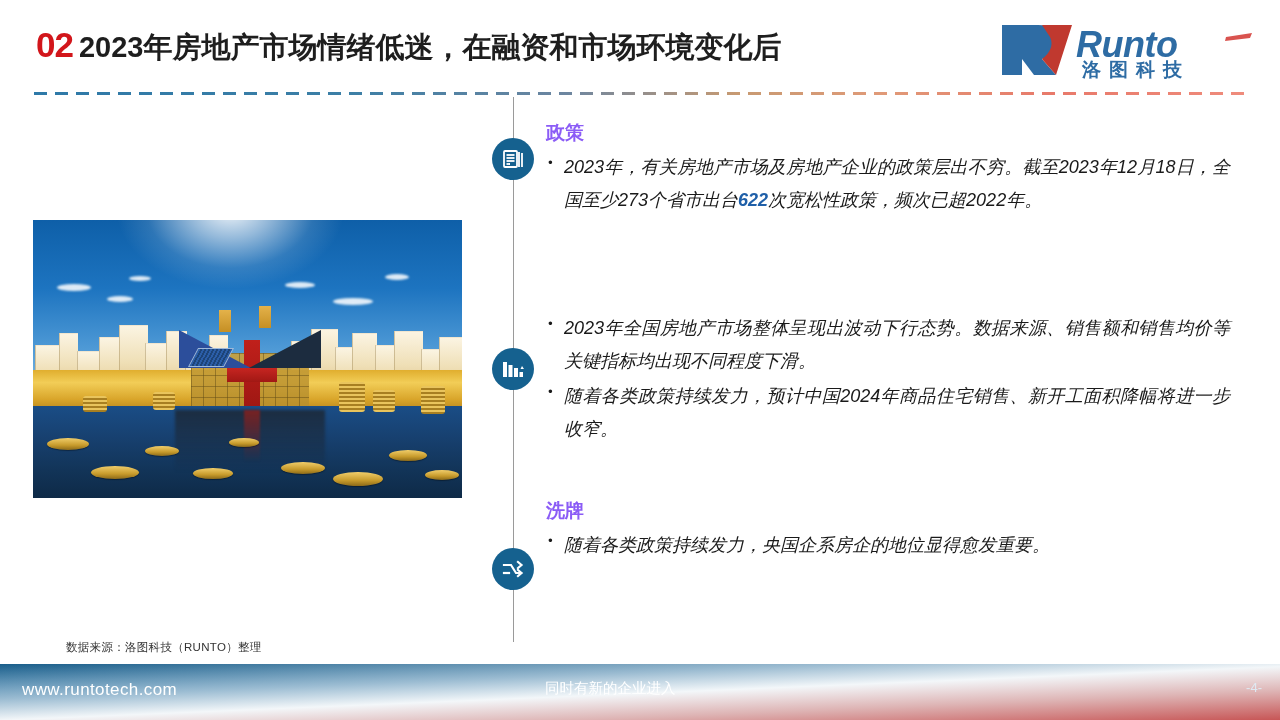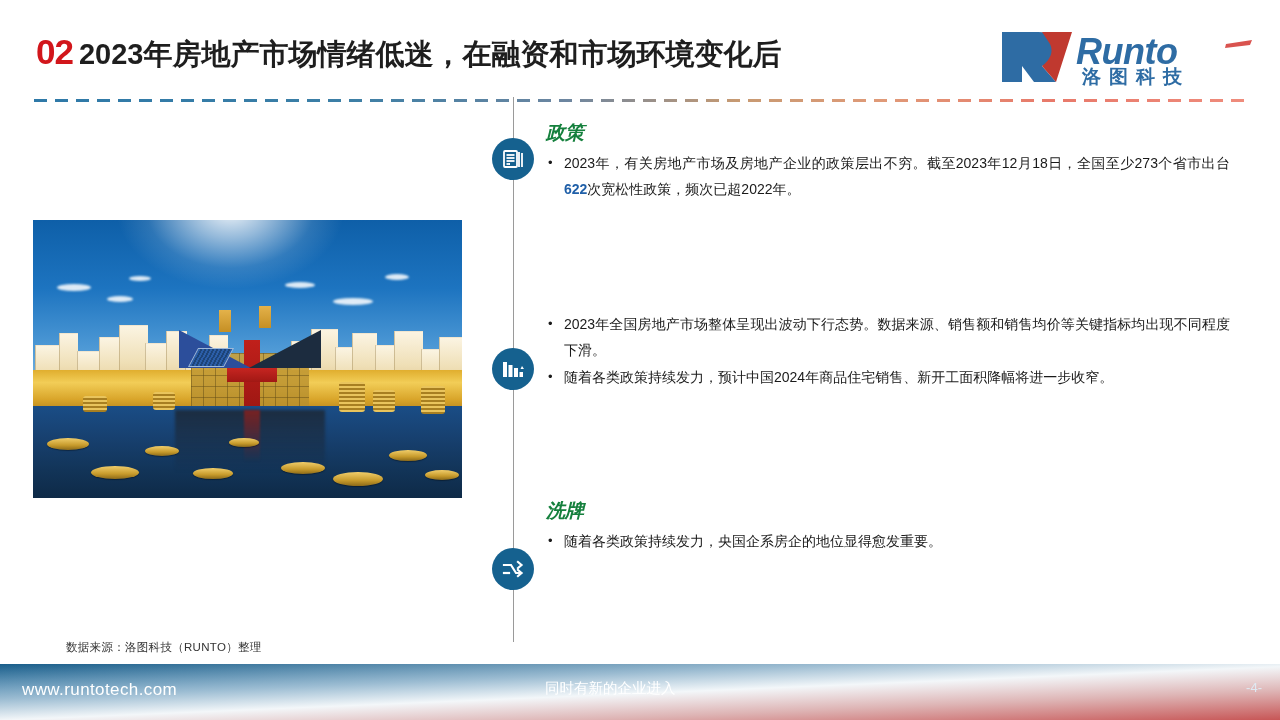--- a/index.html
+++ b/index.html
@@ -14,21 +14,21 @@
     position: relative;
     width: 1280px;
     height: 720px;
     background: #ffffff;
     overflow: hidden;
   }
 
   
   #header {
     position: absolute;
-    left: 0; top: 15px;
+    left: 0; top: 8px;
     width: 1280px;
     height: 90px;
   }
   #title-row {
     position: absolute;
     left: 36px;
     top: 19px;
     display: flex;
     align-items: baseline;
   }
@@ -218,34 +218,34 @@
 
   .sec-body {
     position: absolute;
     left: 54px;
     top: 0;
     width: 684px;
   }
   .sec-heading {
     font-size: 19px;
     font-weight: bold;
-    color: #15803d;
+    color: #8b5cf6;
     margin: 0 0 6px 0;
     line-height: 1.2;
-    font-style: italic;
   }
   .bullets { margin: 0; padding: 0; list-style: none; }
   .bullet {
     position: relative;
     padding-left: 18px;
-    font-size: 14px;
+    font-size: 18px;
     color: #1a1a1a;
     line-height: 1.85;
     margin-bottom: 1px;
     text-align: justify;
+    font-style: italic;
   }
   .bullet::before {
     content: "\2022";
     position: absolute;
     left: 2px;
     top: 0;
     font-size: 13px;
     color: #1a1a1a;
   }
   .hl { color: #1f5fa8; font-weight: bold; }

